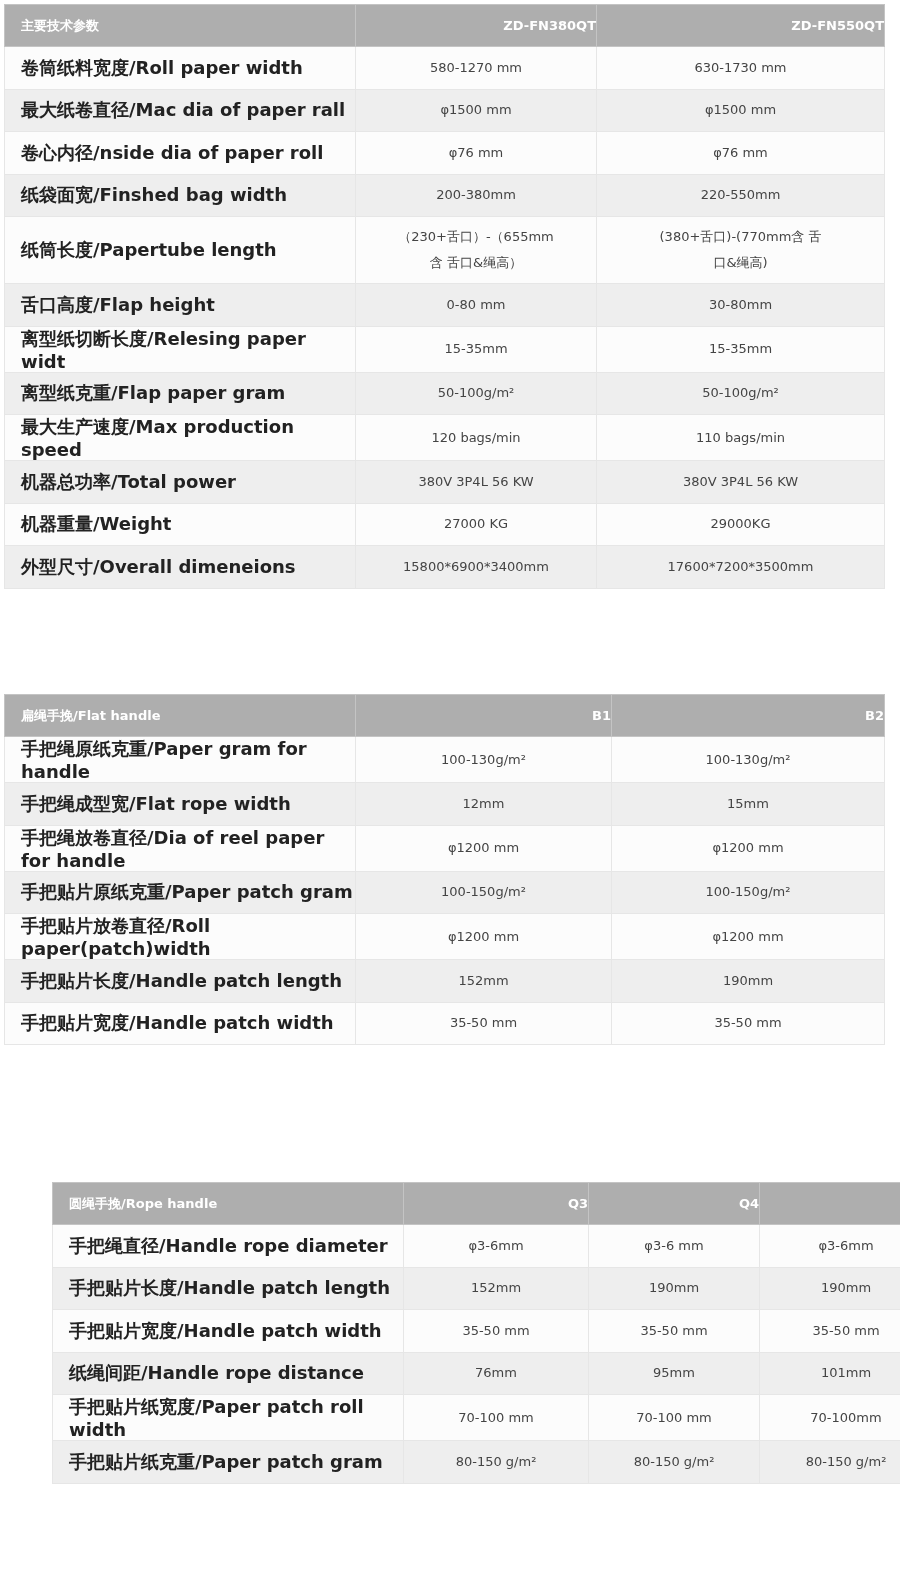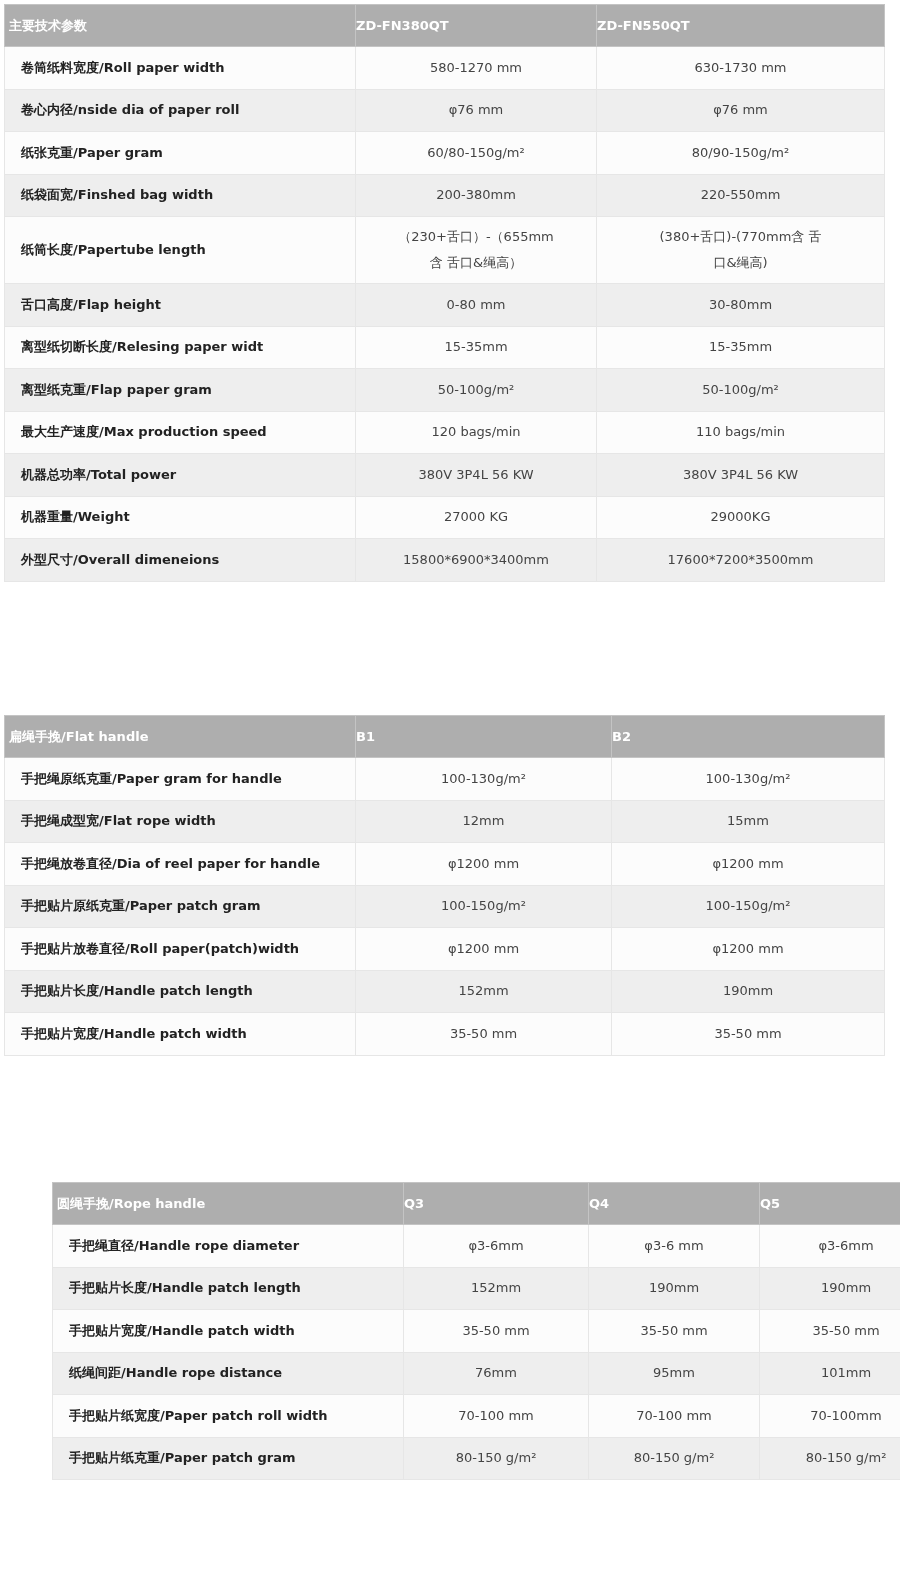--- a/index.html
+++ b/index.html
@@ -1,30 +1,30 @@
 <!DOCTYPE html>
 <html><head>
   <meta charset="utf-8">
   <style>
     html, body { margin: 0; padding: 0; background: #ffffff; }
     body { width: 900px; height: 1589px; position: relative; overflow: hidden;
            font-family: "DejaVu Sans", "Liberation Sans", sans-serif; color: #333; }
     table.spec { position: absolute; left: 4px; width: 880px; border-collapse: collapse; table-layout: fixed; }
     table.spec th, table.spec td { border: 1px solid #e6e6e6; padding: 0; font-size: 13px; vertical-align: middle; }
     table.spec thead th { background: #aeaeae; color: #ffffff; font-weight: bold; height: 41px; border-color: #c4c4c4; }
-    table.spec thead th.first { text-align: left; padding-left: 4px; }
-    table.spec thead th.model { text-align: left; }
+    table.spec thead th.first { text-align: left; padding-left: 16px; }
+    table.spec thead th.model { text-align: right; }
     table.spec tbody td { height: 41.5px; }
-    table.spec tbody td.label { text-align: left; padding-left: 16px; font-weight: bold; color: #222; font-size: 13px; }
+    table.spec tbody td.label { text-align: left; padding-left: 16px; font-weight: bold; color: #222; font-size: 18px; }
     table.spec tbody td.val { text-align: center; color: #444; line-height: 26px; }
     table.spec tbody tr:nth-child(odd) td { background: #fcfcfc; }
     table.spec tbody tr:nth-child(even) td { background: #eeeeee; }
     table.spec tbody tr.tall td { height: 66px; }
     #t1 { top: 4px; }
-    #t2 { top: 715px; }
+    #t2 { top: 694px; }
     #t3 { top: 1182px; margin-left: 48px; }
   </style>
 </head>
 <body>
 
 <table class="spec" id="t1">
   <colgroup>
       <col style="width:351px">
       <col style="width:241px">
       <col style="width:288px">
@@ -36,28 +36,28 @@
       <th class="model">ZD-FN550QT</th>
     </tr>
   </thead>
   <tbody>
     <tr>
         <td class="label">卷筒纸料宽度/Roll paper width</td>
         <td class="val">580-1270 mm</td>
         <td class="val">630-1730 mm</td>
       </tr>
     <tr>
+        <td class="label">最大纸卷直径/Mac dia of paper rall</td>
+        <td class="val">φ1500 mm</td>
+        <td class="val">φ1500 mm</td>
+      </tr>
+    <tr>
         <td class="label">卷心内径/nside dia of paper roll</td>
         <td class="val">φ76 mm</td>
         <td class="val">φ76 mm</td>
-      </tr>
-    <tr>
-        <td class="label">纸张克重/Paper gram</td>
-        <td class="val">60/80-150g/m²</td>
-        <td class="val">80/90-150g/m²</td>
       </tr>
     <tr>
         <td class="label">纸袋面宽/Finshed bag width</td>
         <td class="val">200-380mm</td>
         <td class="val">220-550mm</td>
       </tr>
     <tr class="tall">
         <td class="label">纸筒长度/Papertube length</td>
         <td class="val" style="padding:0 40px">（230+舌口）-（655mm含 舌口&amp;绳高）</td>
         <td class="val" style="padding:0 60px">(380+舌口)-(770mm含 舌口&amp;绳高)</td>

